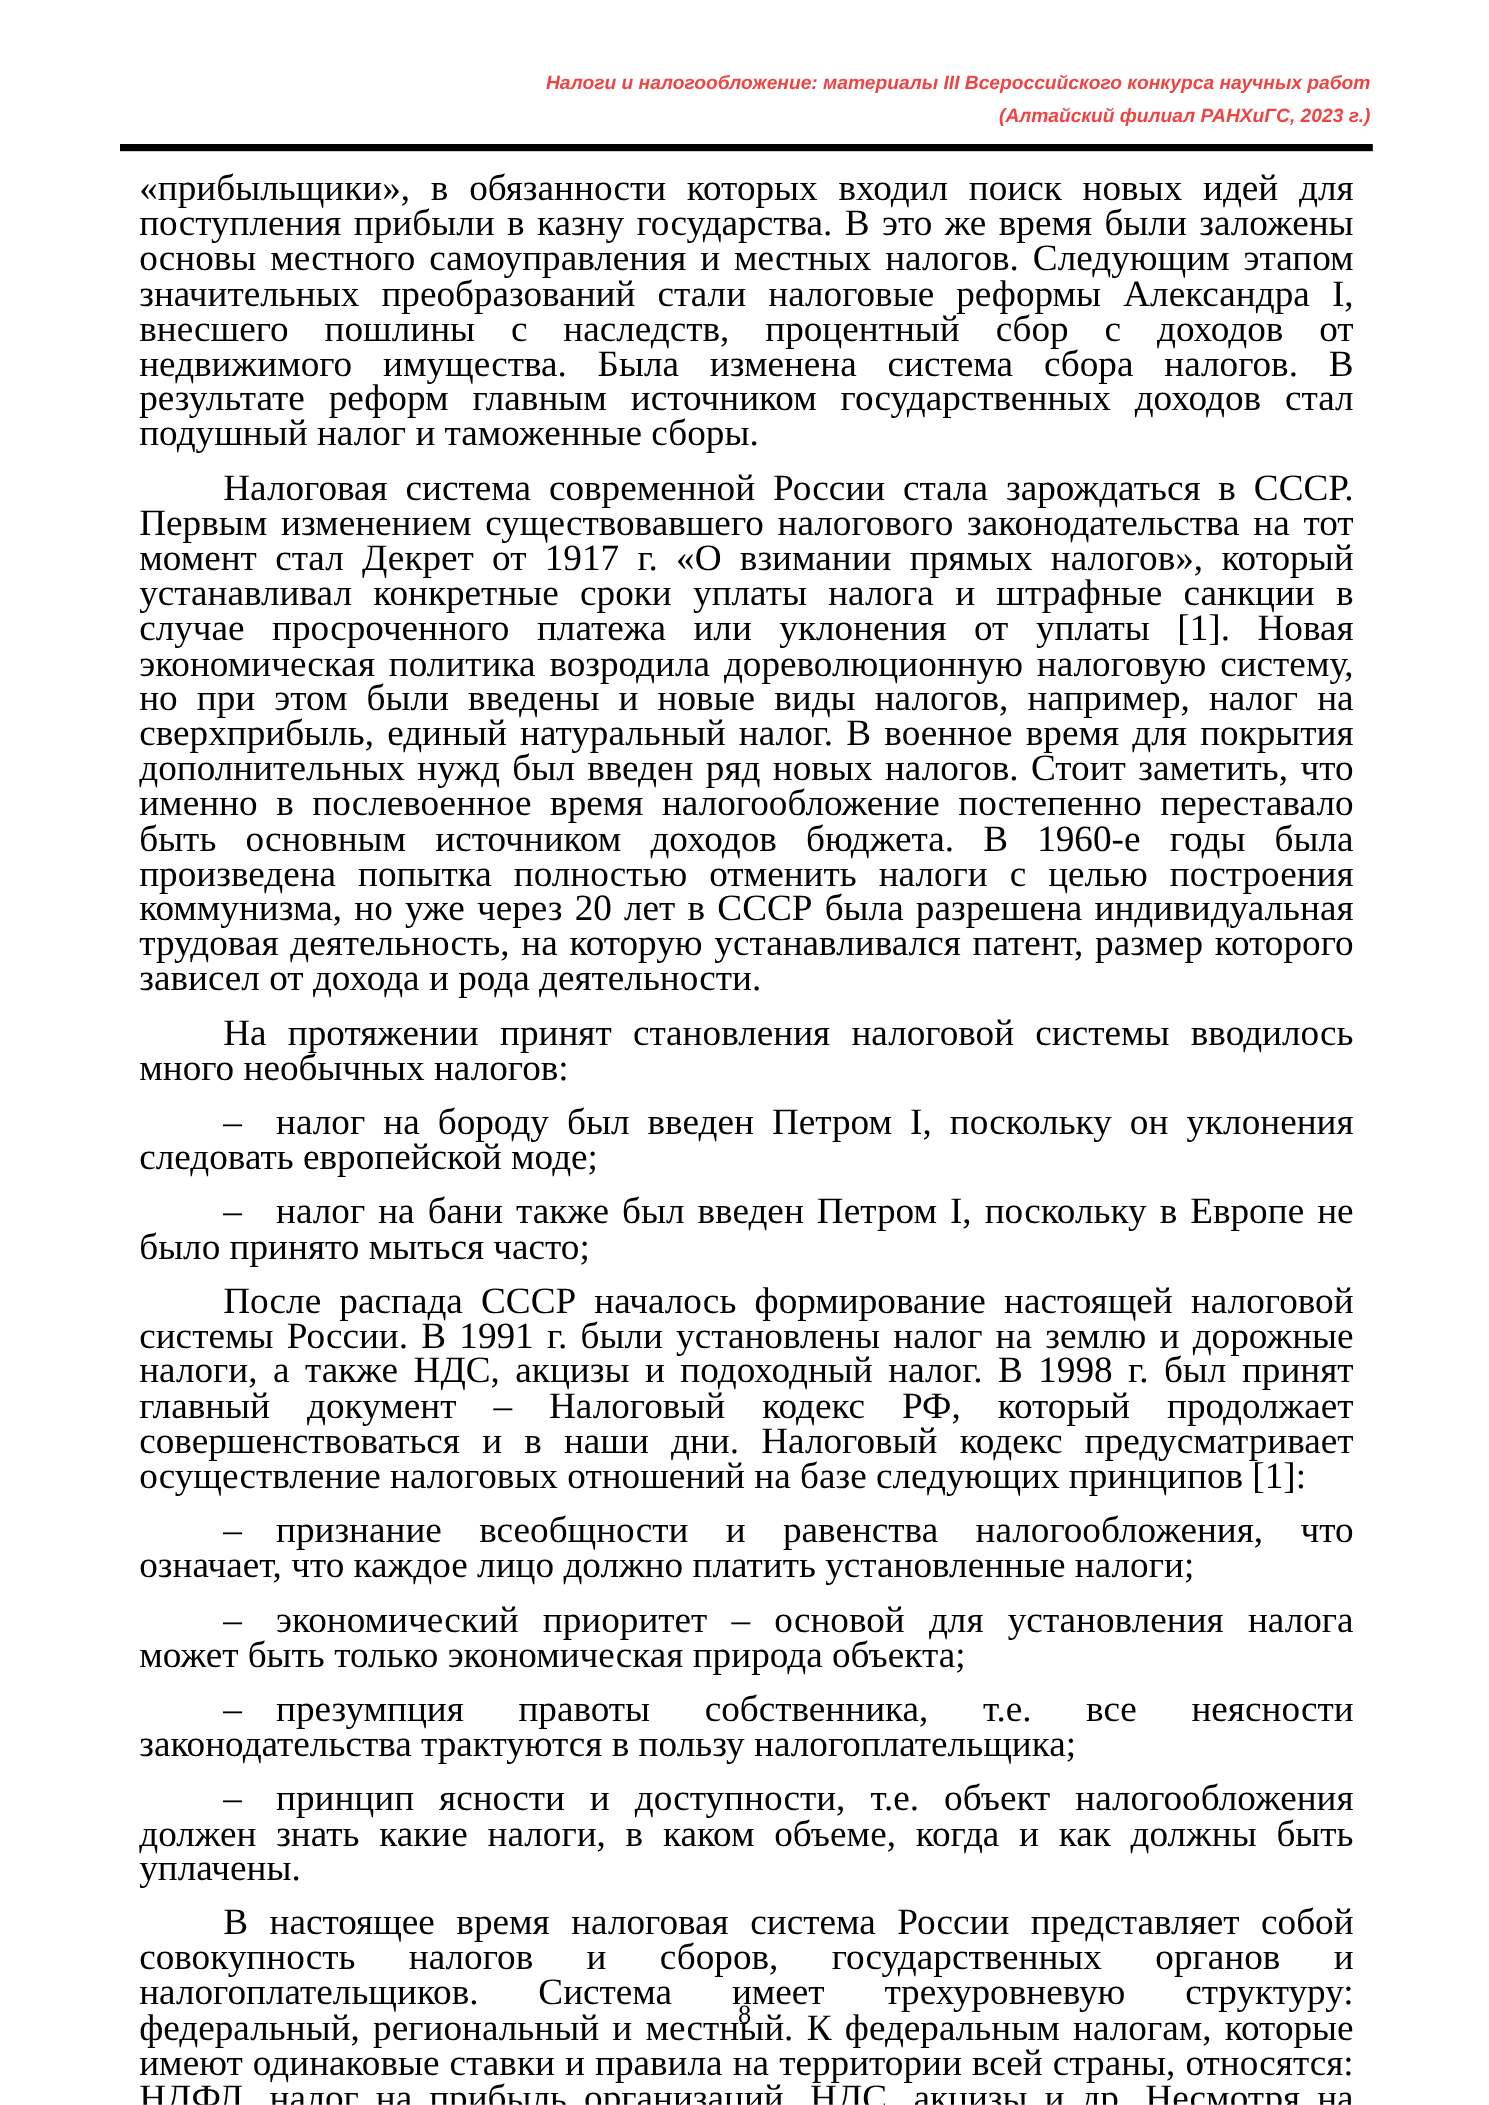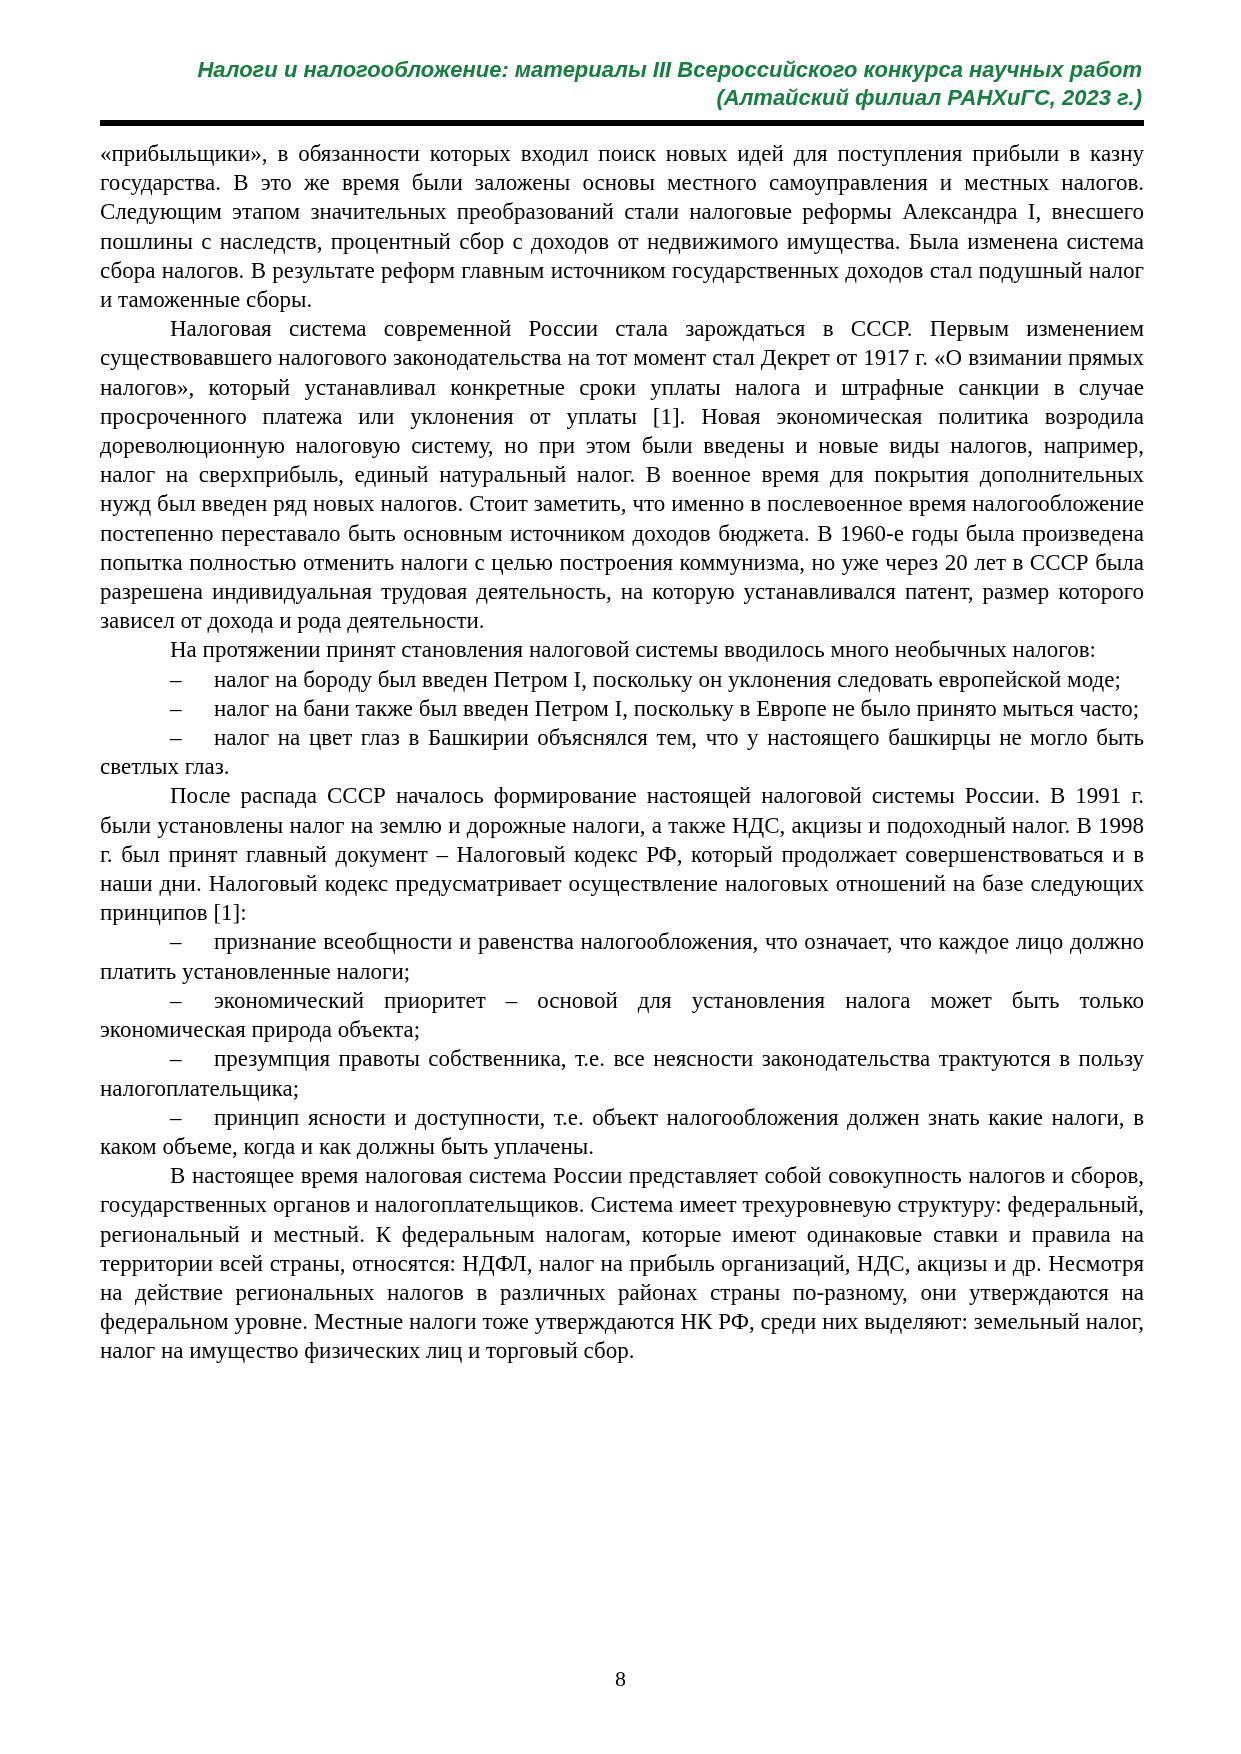--- a/index.html
+++ b/index.html
@@ -14,40 +14,40 @@
   }
   .page {
     box-sizing: border-box;
     width: 100%;
     height: 100%;
     padding: 56px 97px 40px 100px;
     position: relative;
   }
   .running-header {
     text-align: right;
-    color: #15803d;
+    color: #ef4444;
     font-family: "Liberation Sans", "DejaVu Sans", sans-serif;
     font-weight: bold;
     font-style: italic;
-    font-size: 22px;
+    font-size: 16px;
     line-height: 27.5px;
     padding-right: 2px;
   }
   .header-rule {
     border: none;
     height: 0;
     border-top: 6px solid #000000;
     margin: 9px 0 0 0;
   }
   .body-text {
     margin-top: 13px;
   }
   .body-text p {
-    margin: 0;
-    font-size: 23px;
+    margin: 16px;
+    font-size: 31px;
     line-height: 29.2px;
     text-align: justify;
     text-align-last: left;
   }
   p.indent { text-indent: 70px; }
   p.list-item { text-indent: 70px; }
   .marker {
     display: inline-block;
     width: 44px;
     text-indent: 0;
@@ -73,21 +73,20 @@
   </div>
 
   <hr class="header-rule">
 
   <div class="body-text">
     <p class="plain">«прибыльщики», в обязанности которых входил поиск новых идей для поступления прибыли в казну государства. В это же время были заложены основы местного самоуправления и местных налогов. Следующим этапом значительных преобразований стали налоговые реформы Александра I, внесшего пошлины с наследств, процентный сбор с доходов от недвижимого имущества. Была изменена система сбора налогов. В результате реформ главным источником государственных доходов стал подушный налог и таможенные сборы.</p>
     <p class="indent">Налоговая система современной России стала зарождаться в СССР. Первым изменением существовавшего налогового законодательства на тот момент стал Декрет от 1917 г. «О взимании прямых налогов», который устанавливал конкретные сроки уплаты налога и штрафные санкции в случае просроченного платежа или уклонения от уплаты [1]. Новая экономическая политика возродила дореволюционную налоговую систему, но при этом были введены и новые виды налогов, например, налог на сверхприбыль, единый натуральный налог. В военное время для покрытия дополнительных нужд был введен ряд новых налогов. Стоит заметить, что именно в послевоенное время налогообложение постепенно переставало быть основным источником доходов бюджета. В 1960-е годы была произведена попытка полностью отменить налоги с целью построения коммунизма, но уже через 20 лет в СССР была разрешена индивидуальная трудовая деятельность, на которую устанавливался патент, размер которого зависел от дохода и рода деятельности.</p>
     <p class="indent">На протяжении принят становления налоговой системы вводилось много необычных налогов:</p>
     <p class="list-item"><span class="marker">–</span><span>налог на бороду был введен Петром I, поскольку он уклонения следовать европейской моде;</span></p>
     <p class="list-item"><span class="marker">–</span><span>налог на бани также был введен Петром I, поскольку в Европе не было принято мыться часто;</span></p>
-    <p class="list-item"><span class="marker">–</span><span>налог на цвет глаз в Башкирии объяснялся тем, что у настоящего башкирцы не могло быть светлых глаз.</span></p>
     <p class="indent">После распада СССР началось формирование настоящей налоговой системы России. В 1991 г. были установлены налог на землю и дорожные налоги, а также НДС, акцизы и подоходный налог. В 1998 г. был принят главный документ – Налоговый кодекс РФ, который продолжает совершенствоваться и в наши дни. Налоговый кодекс предусматривает осуществление налоговых отношений на базе следующих принципов [1]:</p>
     <p class="list-item"><span class="marker">–</span><span>признание всеобщности и равенства налогообложения, что означает, что каждое лицо должно платить установленные налоги;</span></p>
     <p class="list-item"><span class="marker">–</span><span>экономический приоритет – основой для установления налога может быть только экономическая природа объекта;</span></p>
     <p class="list-item"><span class="marker">–</span><span>презумпция правоты собственника, т.е. все неясности законодательства трактуются в пользу налогоплательщика;</span></p>
     <p class="list-item"><span class="marker">–</span><span>принцип ясности и доступности, т.е. объект налогообложения должен знать какие налоги, в каком объеме, когда и как должны быть уплачены.</span></p>
     <p class="indent">В настоящее время налоговая система России представляет собой совокупность налогов и сборов, государственных органов и налогоплательщиков. Система имеет трехуровневую структуру: федеральный, региональный и местный. К федеральным налогам, которые имеют одинаковые ставки и правила на территории всей страны, относятся: НДФЛ, налог на прибыль организаций, НДС, акцизы и др. Несмотря на действие региональных налогов в различных районах страны по-разному, они утверждаются на федеральном уровне. Местные налоги тоже утверждаются НК РФ, среди них выделяют: земельный налог, налог на имущество физических лиц и торговый сбор.</p>
   </div>
 
   <div class="page-number">8</div>
 

